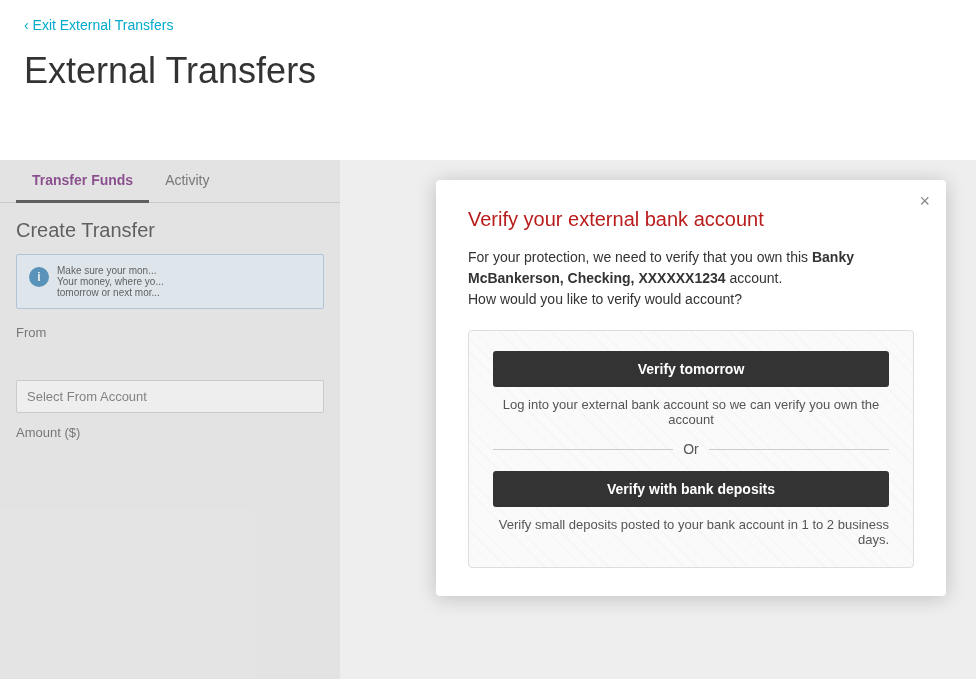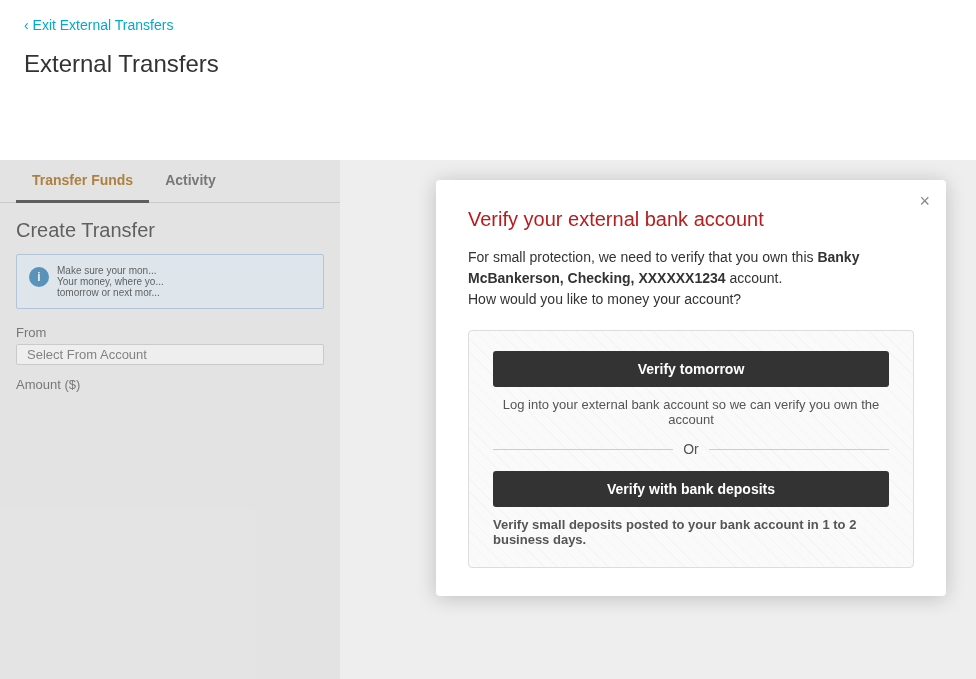--- a/index.html
+++ b/index.html
@@ -18,21 +18,21 @@
     }
     .exit-link {
       color: #00aacc;
       text-decoration: none;
       font-size: 14px;
       display: inline-flex;
       align-items: center;
       gap: 4px;
     }
     .page-title {
-      font-size: 24px;
+      font-size: 36px;
       font-weight: 300;
       color: #333;
       margin-top: 16px;
       margin-bottom: 16px;
     }
 
     
     .bg-panel {
       position: absolute;
       top: 160px;
@@ -50,24 +50,23 @@
       padding: 0 16px;
       background: #f0f0f0;
     }
     .tab {
       padding: 12px 16px;
       font-size: 14px;
       color: #555;
       cursor: pointer;
       border-bottom: 3px solid transparent;
       margin-bottom: -1px;
-      font-weight: bold;
     }
     .tab.active {
-      color: #a16207;
+      color: #701a75;
       font-weight: bold;
       border-bottom: 3px solid #333;
       text-align: center;
     }
 
     
     .form-area {
       padding: 16px;
     }
     .create-transfer-title {
@@ -111,28 +110,29 @@
     .field-group {
       margin-bottom: 12px;
     }
     .field-label {
       font-size: 13px;
       color: #555;
       margin-bottom: 4px;
     }
     .field-select {
       width: 100%;
-      padding: 2px 10px;
+      padding: 8px 10px;
       font-size: 13px;
       color: #666;
       background: #fff;
       border: 1px solid #ccc;
       border-radius: 2px;
       appearance: none;
       cursor: pointer;
+      margin-top: 36px;
     }
     .amount-label {
       font-size: 13px;
       color: #555;
     }
 
     
     .modal-backdrop {
       position: absolute;
       top: 160px;
@@ -231,23 +231,22 @@
       background: #ccc;
     }
     .or-text {
       font-size: 14px;
       color: #555;
     }
 
     .verify-desc2 {
       font-size: 13px;
       color: #555;
-      text-align: left;
+      text-align: right;
       margin-top: 10px;
-      font-weight: bold;
     }
   </style>
 </head>
 <body>
 
 <div class="header-area">
   <a class="exit-link" href="#">‹ Exit External Transfers</a>
   <h1 class="page-title">External Transfers</h1>
 </div>
 
@@ -282,23 +281,23 @@
   </div>
 </div>
 
 <div class="modal-backdrop">
   <div class="modal">
     <button class="modal-close">×</button>
 
     <h2 class="modal-title">Verify your external bank account</h2>
 
     <div class="modal-desc">
-      <span>For small protection, we need to verify that you own this </span><strong>Banky McBankerson, Checking, XXXXXX1234</strong><span> account.</span>
+      <span>For your protection, we need to verify that you own this </span><strong>Banky McBankerson, Checking, XXXXXX1234</strong><span> account.</span>
       <br>
-      <span>How would you like to money your account?</span>
+      <span>How would you like to verify would account?</span>
     </div>
 
     <div class="verify-box">
 
       <button class="verify-btn">Verify tomorrow</button>
       <div class="verify-desc">Log into your external bank account so we can verify you own the account</div>
 
       <div class="or-divider">
         <div class="or-line"></div>
         <span class="or-text">Or</span>

